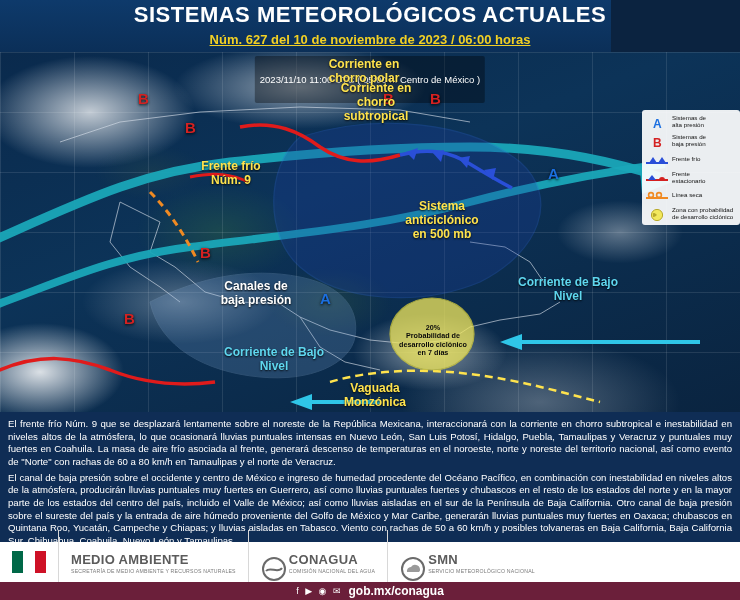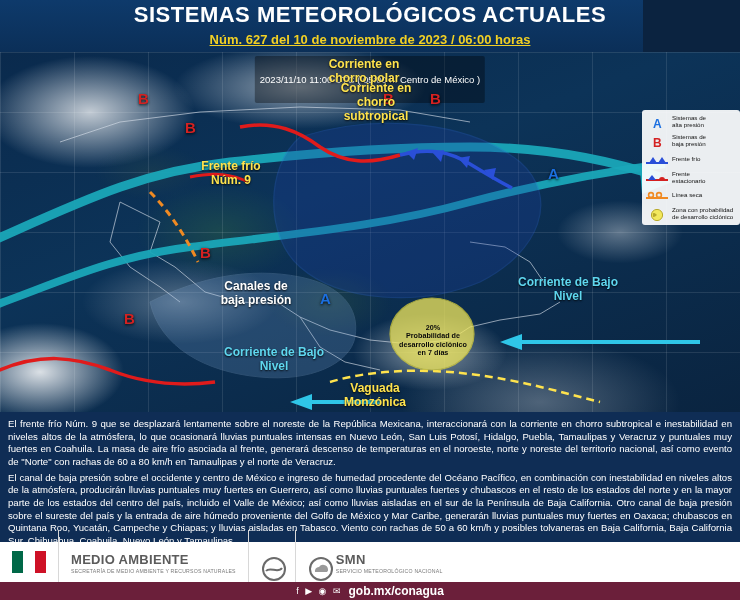--- a/index.html
+++ b/index.html
@@ -8,21 +8,20 @@
     font-family:"Liberation Sans", sans-serif;
     background:#0b2340; color:#fff; position:relative;
   }
   .root { position:relative; width:740px; height:600px; overflow:hidden; }
 
   
   .header {
     position:absolute; top:0; left:0; width:611px; height:52px;
     background:linear-gradient(180deg,#0e3a6b 0%, #0b2f58 100%);
     z-index:30;
-    padding-left:32px;
   }
   .header-title {
     position:absolute; top:2px; left:0; width:740px;
     text-align:center; font-size:22px; font-weight:bold; letter-spacing:.5px;
     color:#ffffff; white-space:nowrap;
   }
   .header-sub {
     position:absolute; top:32px; left:0; width:740px;
     text-align:center; font-size:13px; font-weight:bold; color:#f2d024;
     white-space:nowrap;
@@ -202,20 +201,23 @@
     <div class="hl b" style="left:200px; top:192px;">B</div>
     <div class="hl a" style="left:548px; top:113px;">A</div>
     <div class="hl a" style="left:320px; top:238px;">A</div>
 
     <div class="lbl yellow" style="left:324px; top:6px; width:80px;">Corriente en
 chorro polar</div>
     <div class="lbl yellow" style="left:330px; top:30px; width:92px;">Corriente en
 chorro subtropical</div>
     <div class="lbl yellow" style="left:198px; top:108px; width:66px;">Frente frío
 Núm. 9</div>
+    <div class="lbl yellow" style="left:396px; top:148px; width:92px;">Sistema
+anticiclónico
+en 500 mb</div>
     <div class="lbl white" style="left:220px; top:228px; width:72px;">Canales de
 baja presión</div>
     <div class="lbl cyan" style="left:516px; top:224px; width:104px;">Corriente de Bajo Nivel</div>
     <div class="lbl cyan" style="left:222px; top:294px; width:104px;">Corriente de Bajo Nivel</div>
     <div class="lbl black" style="left:390px; top:272px; width:86px; font-size:7.2px;">20%
 Probabilidad de
 desarrollo ciclónico
 en 7 días</div>
     <div class="lbl yellow" style="left:340px; top:330px; width:70px;">Vaguada
 Monzónica</div>
@@ -303,20 +305,24 @@
           <span class="fb-sub">SECRETARÍA DE MEDIO AMBIENTE Y RECURSOS NATURALES</span>
         </span>
       </div>
       <div class="fb">
         <span class="lg-ico">
           <svg width="26" height="26" viewBox="0 0 26 26">
               <circle cx="13" cy="13" r="11" fill="none" stroke="#6b6b6b" stroke-width="2"></circle>
               <path d="M5,15 C9,10 17,18 21,12" stroke="#6b6b6b" stroke-width="2" fill="none"></path>
             </svg>
         </span>
+        <span>
+          <span class="fb-name">CONAGUA</span>
+          <span class="fb-sub">COMISIÓN NACIONAL DEL AGUA</span>
+        </span>
       </div>
       <div class="fb">
         <span class="lg-ico">
           <svg width="26" height="26" viewBox="0 0 26 26">
               <circle cx="13" cy="13" r="11" fill="none" stroke="#6b6b6b" stroke-width="2"></circle>
               <path d="M7,16 a4,4 0 0,1 4,-5 a5,5 0 0,1 9,2 a3,3 0 0,1 -1,3 Z" fill="#9a9a9a"></path>
             </svg>
         </span>
         <span>
           <span class="fb-name">SMN</span>

